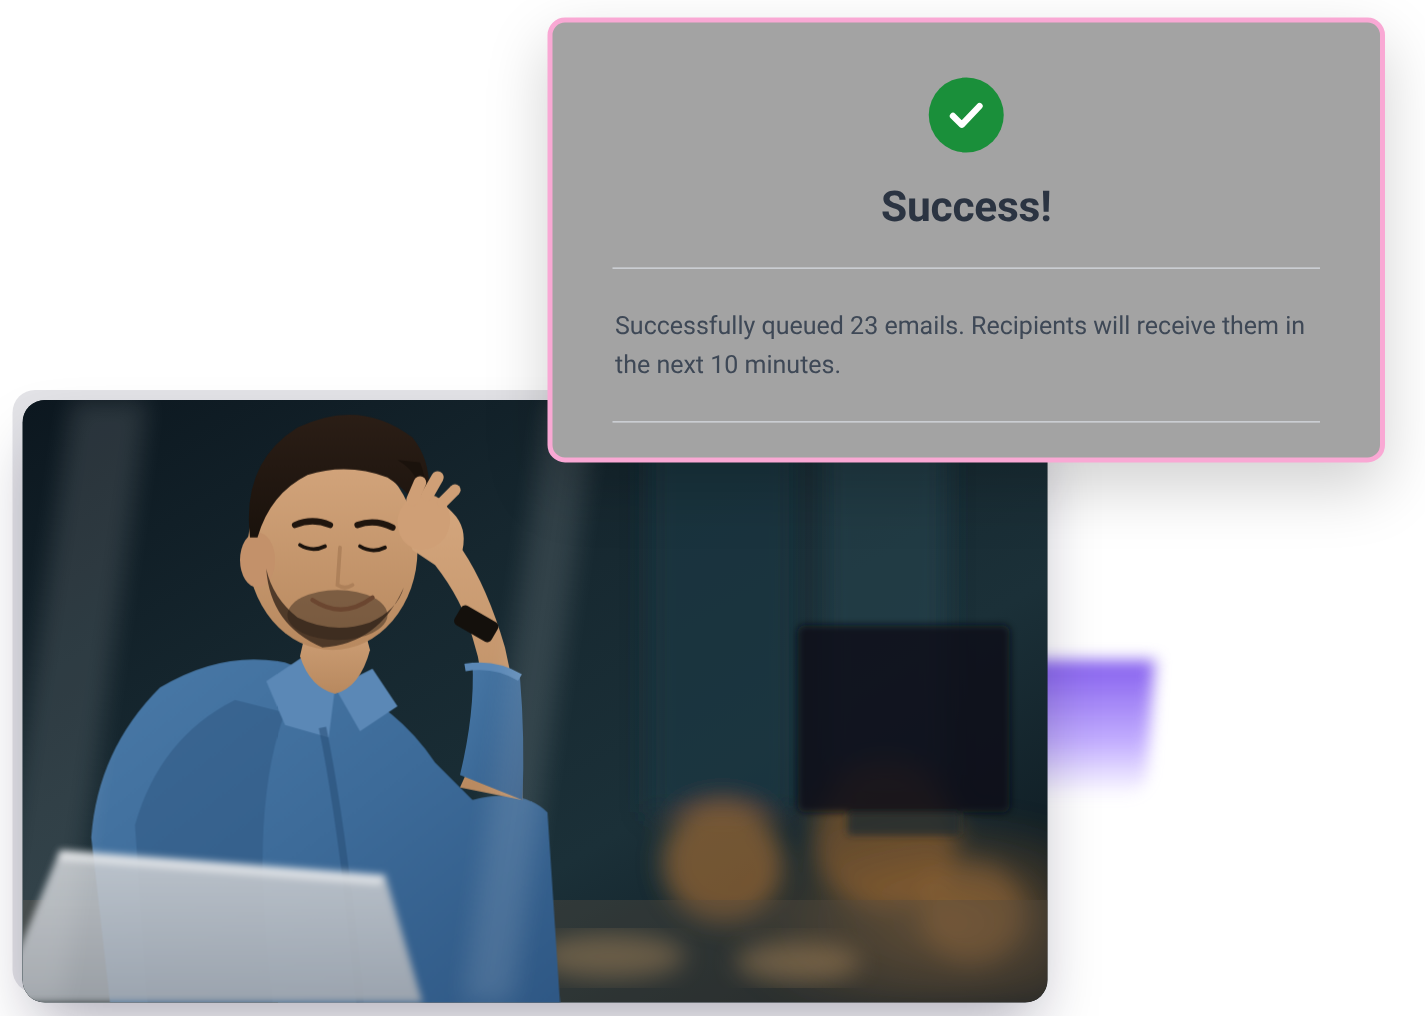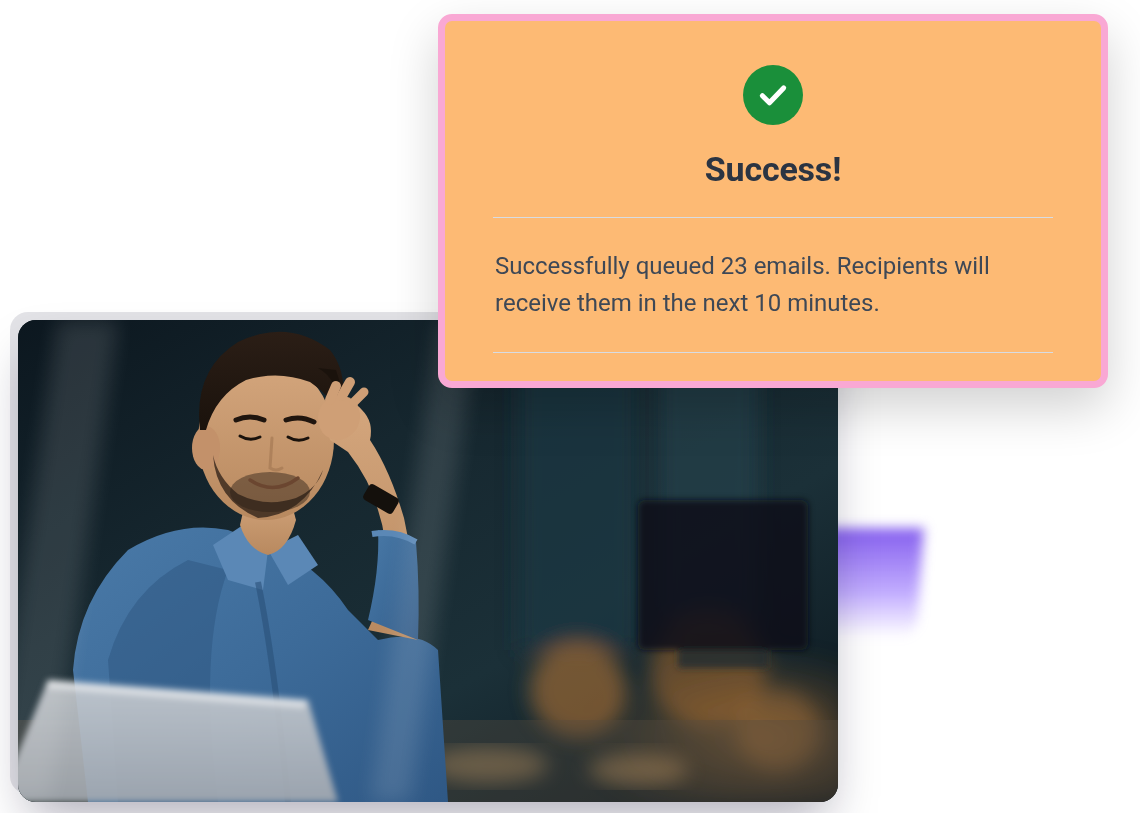--- a/index.html
+++ b/index.html
@@ -55,23 +55,23 @@
       transform: skewX(-4deg);
       filter: blur(6px);
     }
     
     
     .dialog {
       position: absolute;
       left: 438px;
       top: 14px;
       width: 670px;
-      background: #fdba74;
+      background: #a3a3a3;
       border-radius: 14px;
-      border: 7px solid #f9a8d4;
+      border: 4px solid #f9a8d4;
       box-shadow: 0 20px 50px rgba(0,0,0,0.18);
       padding: 44px 48px 28px 48px;
     }
     
     .dialog-icon-wrap {
       display: flex;
       justify-content: center;
       margin-bottom: 24px;
     }
     
@@ -100,21 +100,21 @@
     }
     
     .dialog-divider {
       height: 1px;
       background: #d8dce2;
       width: 100%;
     }
     
     .dialog-body {
       padding: 30px 2px 30px 2px;
-      font-size: 24px;
+      font-size: 20px;
       line-height: 1.55;
       color: #3e4856;
     }
     
     .dialog-footer {
       display: flex;
       justify-content: flex-end;
       padding-top: 22px;
     }
     

